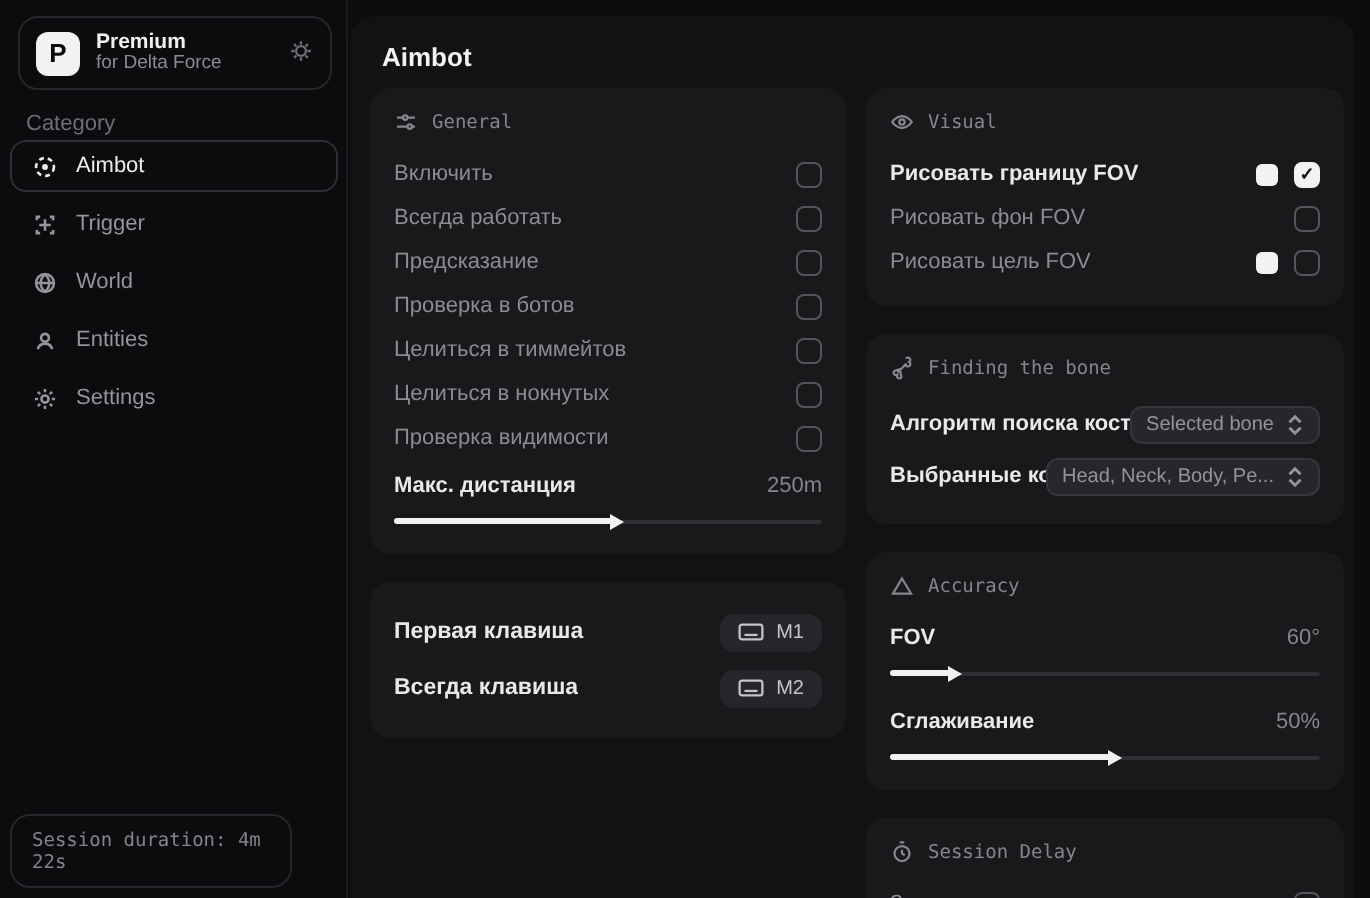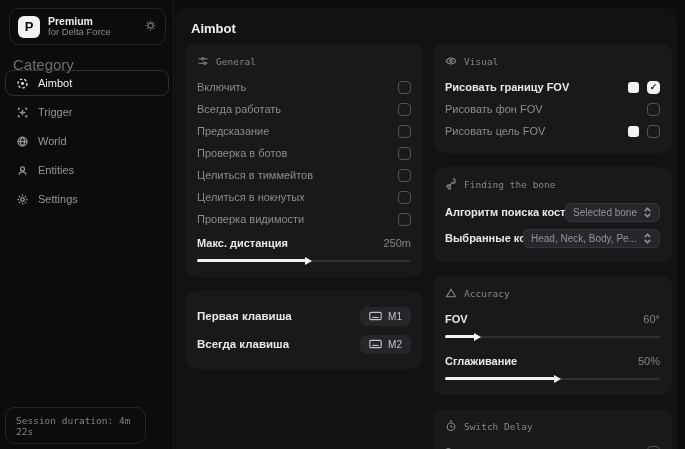--- a/index.html
+++ b/index.html
@@ -13,21 +13,21 @@
   .mono { font-family:"DejaVu Sans Mono", monospace; }
 
   
   .sidebar { position:absolute; left:0; top:0; width:174px; height:449px; border-right:1px solid #1c1c20; background:#0c0c0e; }
   .brand-box { position:absolute; left:9px; top:8px; width:157px; height:37px; border:1px solid #26262b; border-radius:10px; display:flex; align-items:center; padding:0 8px; }
   .brand-logo { width:22px; height:22px; border-radius:6px; background:#f2f2f4; color:#0c0c0e; font-weight:bold; font-size:13px; display:flex; align-items:center; justify-content:center; }
   .brand-text { margin-left:8px; flex:1; line-height:1.15; }
   .brand-name { font-size:10.5px; font-weight:bold; color:#f0f0f2; }
   .brand-sub { font-size:9.5px; color:#8b8b92; }
   .brand-gear { color:#6e6e75; font-size:12px; cursor:pointer; }
-  .category-label { position:absolute; left:13px; top:56px; font-size:15px; color:#6e6e75; }
+  .category-label { position:absolute; left:13px; top:56px; font-size:11px; color:#6e6e75; }
   .nav { position:absolute; left:5px; top:70px; width:164px; }
   .nav-item { display:flex; align-items:center; gap:9px; height:26px; padding:0 10px; margin-bottom:3px; border:1px solid transparent; border-radius:8px; font-size:11px; color:#94949b; cursor:pointer; }
   .nav-item.active { border-color:#2e2e34; color:#ececee; }
   .nav-item svg { width:13px; height:13px; stroke:currentColor; fill:none; stroke-width:1.6; flex:0 0 auto; }
   .session-box { position:absolute; left:5px; top:407px; width:141px; height:37px; border:1px solid #26262b; border-radius:10px; display:flex; align-items:center; padding:0 10px; font-size:9.5px; color:#83838a; }
 
   
   .main { position:absolute; left:175px; top:8px; width:502px; height:460px; background:#121215; border-radius:12px; }
   .page-title { position:absolute; left:16px; top:13px; font-size:13px; font-weight:bold; color:#f2f2f4; }
   .col { position:absolute; top:36px; display:flex; flex-direction:column; gap:14px; }
@@ -288,21 +288,21 @@
         <div class="slider-thumb" style="left: calc(51% - 1px);"></div>
       </div>
     </div>
 
     <div class="panel">
       <div class="panel-head mono">
         <svg viewBox="0 0 16 16">
             <circle cx="8" cy="9" r="5"></circle>
             <path d="M8 6.5V9l1.8 1.2M6.5 1.5h3"></path>
           </svg>
-        <span>Switch Delay</span>
+        <span>Session Delay</span>
       </div>
       <div class="row">
         <span class="row-label">Задержка переключения</span>
         <span class="checkbox"></span>
       </div>
 
     </div>
   </div>
 </div>
 

